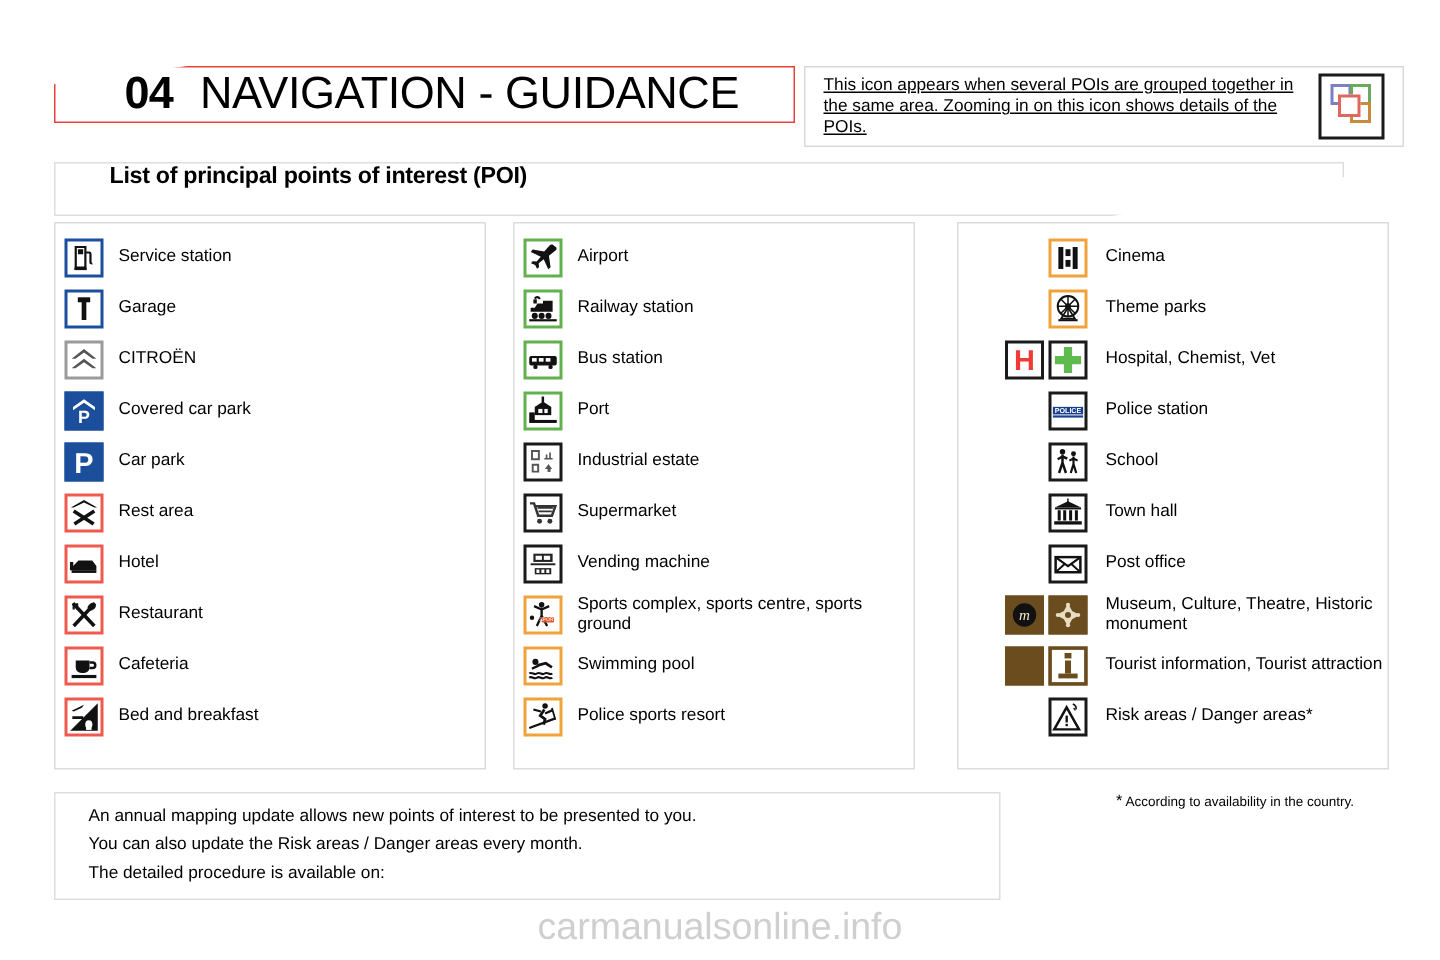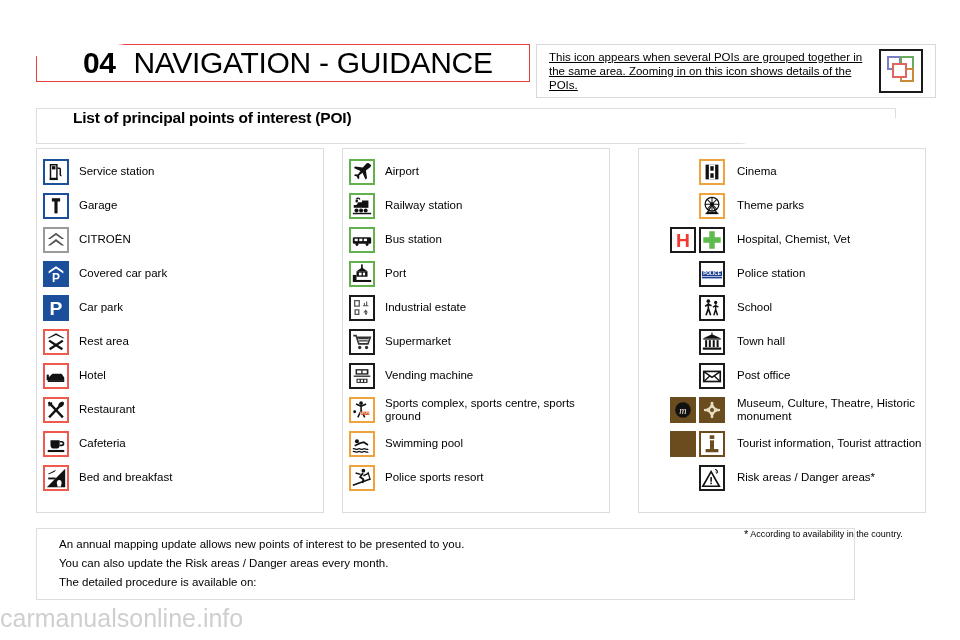--- a/index.html
+++ b/index.html
@@ -155,21 +155,21 @@
   .b-red    { border: 2px solid #ef5a4e; }
   .b-green  { border: 2px solid #63b04e; }
   .b-black  { border: 2px solid #1a1a1a; }
   .b-orange { border: 2px solid #f0a33c; }
   .b-brown  { border: 2px solid #6b4c1e; background:#6b4c1e; }
 
   
   .bottom-note {
     position: absolute;
     left: 36px; top: 528px;
-    width: 819px; height: 72px;
+    width: 631px; height: 72px;
     box-sizing: border-box;
     border: 1px solid #dedede;
     background: #fff;
     padding: 8px 0 0 22px;
   }
   .bottom-note p {
     margin: 0 0 5px 0;
     font-size: 11.5px;
     line-height: 14px;
   }
@@ -179,20 +179,21 @@
     width: 200px;
     font-size: 9px;
     line-height: 12px;
   }
   .footnote .star { font-size: 11px; vertical-align: top; }
 
   .watermark {
     position: absolute;
     left: 0; top: 604px;
     width: 960px;
+    text-align: center;
     font-size: 25px;
     color: #cfcfcf;
     letter-spacing: 0px;
   }
 </style>
 </head>
 <body>
 
 <div class="header-row">
 

